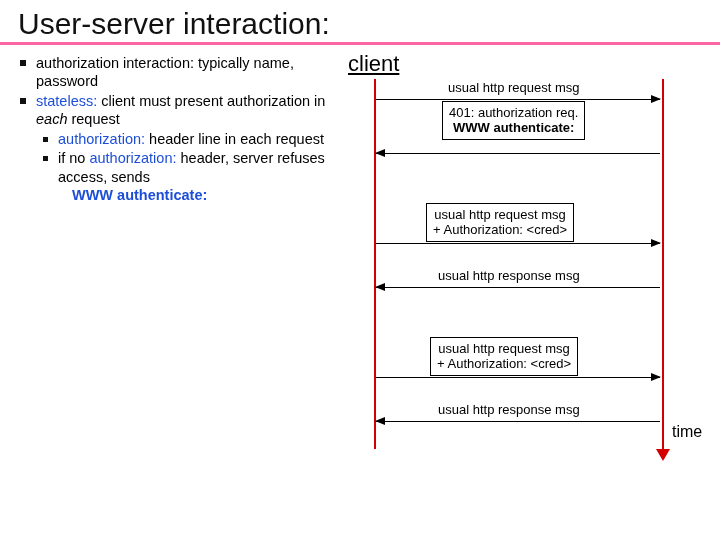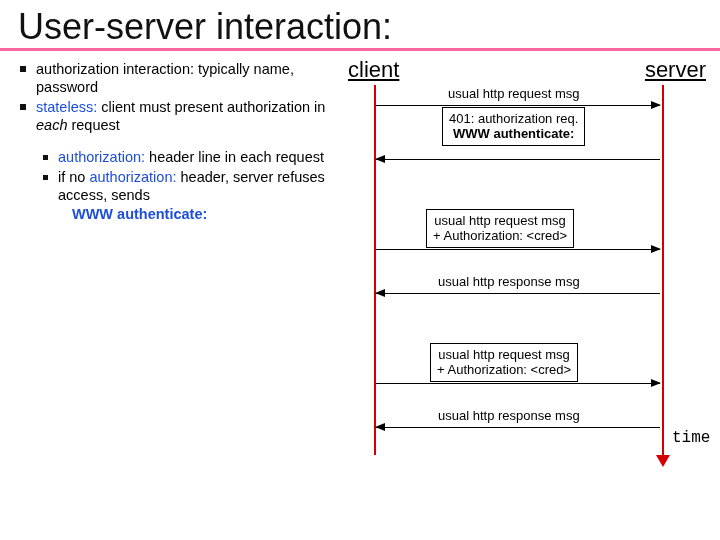--- a/index.html
+++ b/index.html
@@ -6,21 +6,21 @@
   body {
     width: 720px;
     height: 540px;
     background: #fff;
     font-family: Verdana, Geneva, sans-serif;
     position: relative;
     overflow: hidden;
   }
   .title {
     font-family: Arial, Helvetica, sans-serif;
-    font-size: 36px;
+    font-size: 30px;
     font-weight: 400;
     color: #111;
     padding: 8px 18px 2px 18px;
     line-height: 1.05;
     border-bottom: 3px solid #ff66a3;
   }
   .content {
     display: flex;
     padding: 8px 10px 0 14px;
   }
@@ -51,21 +51,21 @@
     left: 6px;
     top: 6px;
     width: 6px;
     height: 6px;
     background: #111;
   }
   ul.l2 {
     list-style: none;
     padding-left: 0;
     margin-left: 4px;
-    margin-top: 13px;
+    margin-top: 1px;
   }
   ul.l2 > li {
     position: relative;
     padding-left: 18px;
     margin-top: 1px;
     line-height: 1.28;
   }
   ul.l2 > li::before {
     content: "";
     position: absolute;
@@ -111,21 +111,20 @@
     border-left: 7px solid transparent;
     border-right: 7px solid transparent;
     border-top: 12px solid #d40000;
   }
   .time-lbl {
     position: absolute;
     left: 328px;
     top: 370px;
     font-size: 16px;
     color: #000;
-    font-family: Liberation Mono, monospace;
   }
 
   .arrow {
     position: absolute;
     left: 32px;
     width: 284px;
     height: 0;
     border-top: 1.5px solid #000;
   }
   .arrow.r::after, .arrow.l::before {
@@ -191,21 +190,20 @@
             <span>if no </span><span class="red">authorization:</span><span> header, server refuses access, sends</span>
             <div class="www-indent"><b class="red">WWW authenticate:</b></div>
           </li>
         </ul>
       </li>
     </ul>
   </div>
 
   <div class="right">
     <div class="client-lbl">client</div>
-    <div class="server-lbl">server</div>
     <div class="timeline-l"></div>
     <div class="timeline-r"></div>
     <div class="time-arrow"></div>
     <div class="time-lbl">time</div>
 
     <div class="arrow r" style="top:46px"></div>
     <div class="msg" style="left:104px; top:28px">usual http request msg</div>
 
     <div class="arrow l" style="top:100px"></div>
     <div class="msgbox" style="left:98px; top:48px">

